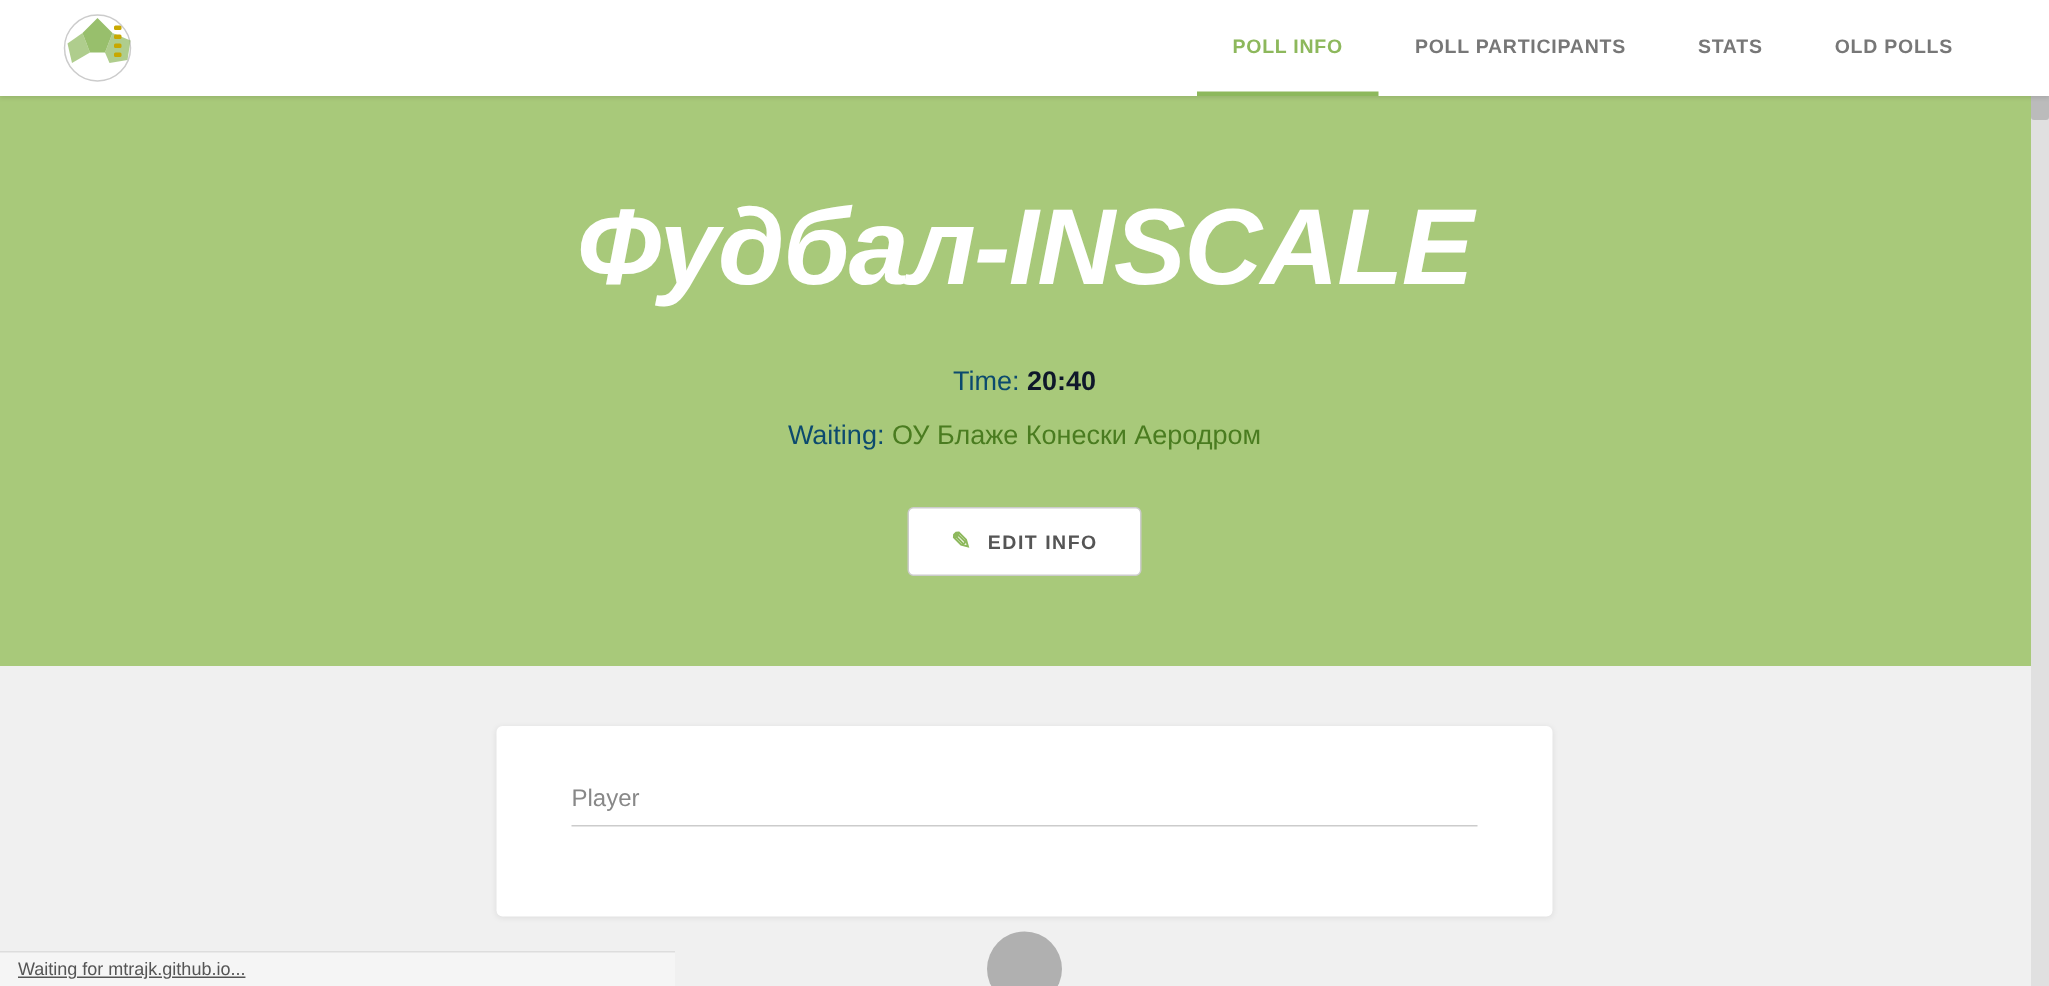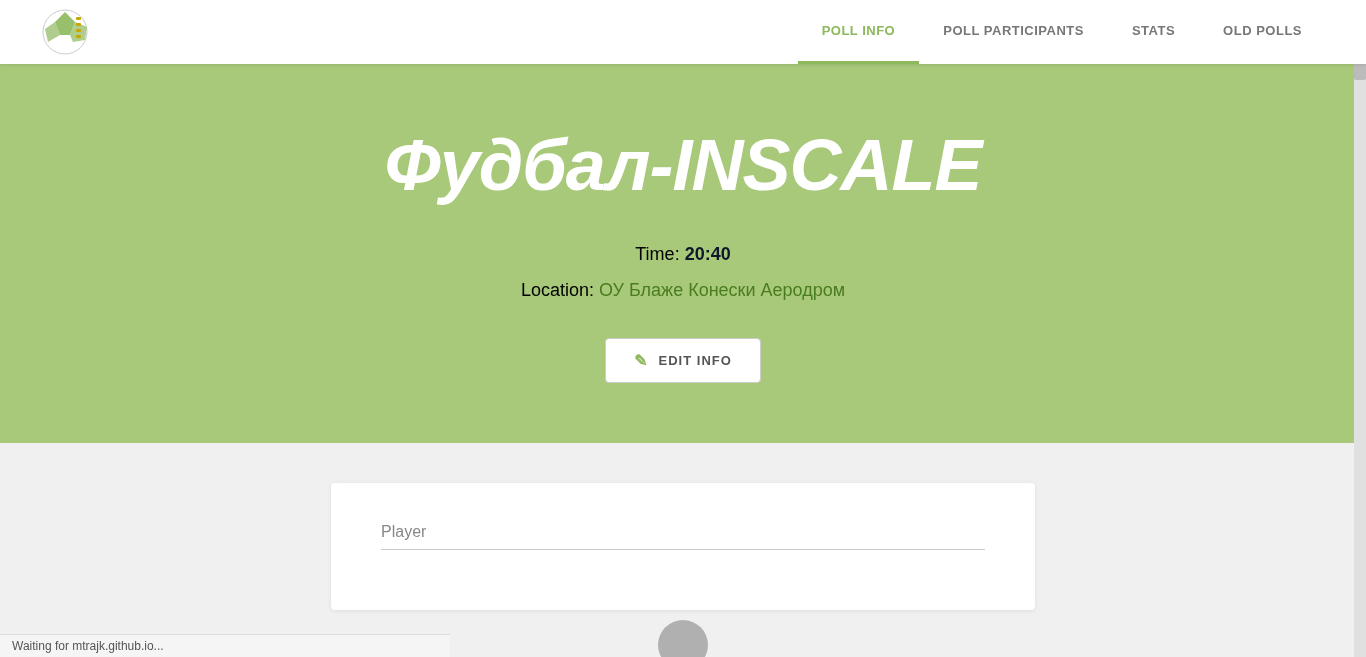--- a/index.html
+++ b/index.html
@@ -104,21 +104,21 @@
 
     .hero-info {
       color: #ffffff;
       text-align: center;
       font-size: 18px;
       line-height: 2;
       margin-bottom: 30px;
     }
 
     .hero-info .label {
-      color: #000000;
+      color: #0c4a6e;
     }
 
     .hero-info .time-value {
       color: #0f172a;
       font-weight: 700;
     }
 
     .hero-info .location-value {
       color: #4a7c20;
       font-weight: 500;
@@ -206,20 +206,21 @@
     .status-bar {
       position: fixed;
       bottom: 0;
       left: 0;
       background: #f5f5f5;
       border-top: 1px solid #ddd;
       padding: 4px 12px;
       font-size: 12px;
       color: #555;
       width: 450px;
+      text-decoration: underline;
     }
   </style>
 </head>
 <body>
 
 <div class="scrollbar">
   <div class="scrollbar-thumb"></div>
 </div>
 
 <nav class="navbar">
@@ -248,21 +249,21 @@
 </nav>
 
 <section class="hero">
   <h1 class="hero-title">Фудбал-INSCALE</h1>
 
   <div class="hero-info">
     <div>
       <span class="label">Time: </span><span class="time-value">20:40</span>
     </div>
     <div>
-      <span class="label">Location: </span><span class="location-value">ОУ Блаже Конески Аеродром</span>
+      <span class="label">Waiting: </span><span class="location-value">ОУ Блаже Конески Аеродром</span>
     </div>
   </div>
 
   <button class="edit-info-btn">
     <span class="edit-icon">✎</span>
     <span>EDIT INFO</span>
   </button>
 </section>
 
 <div class="lower-section">

